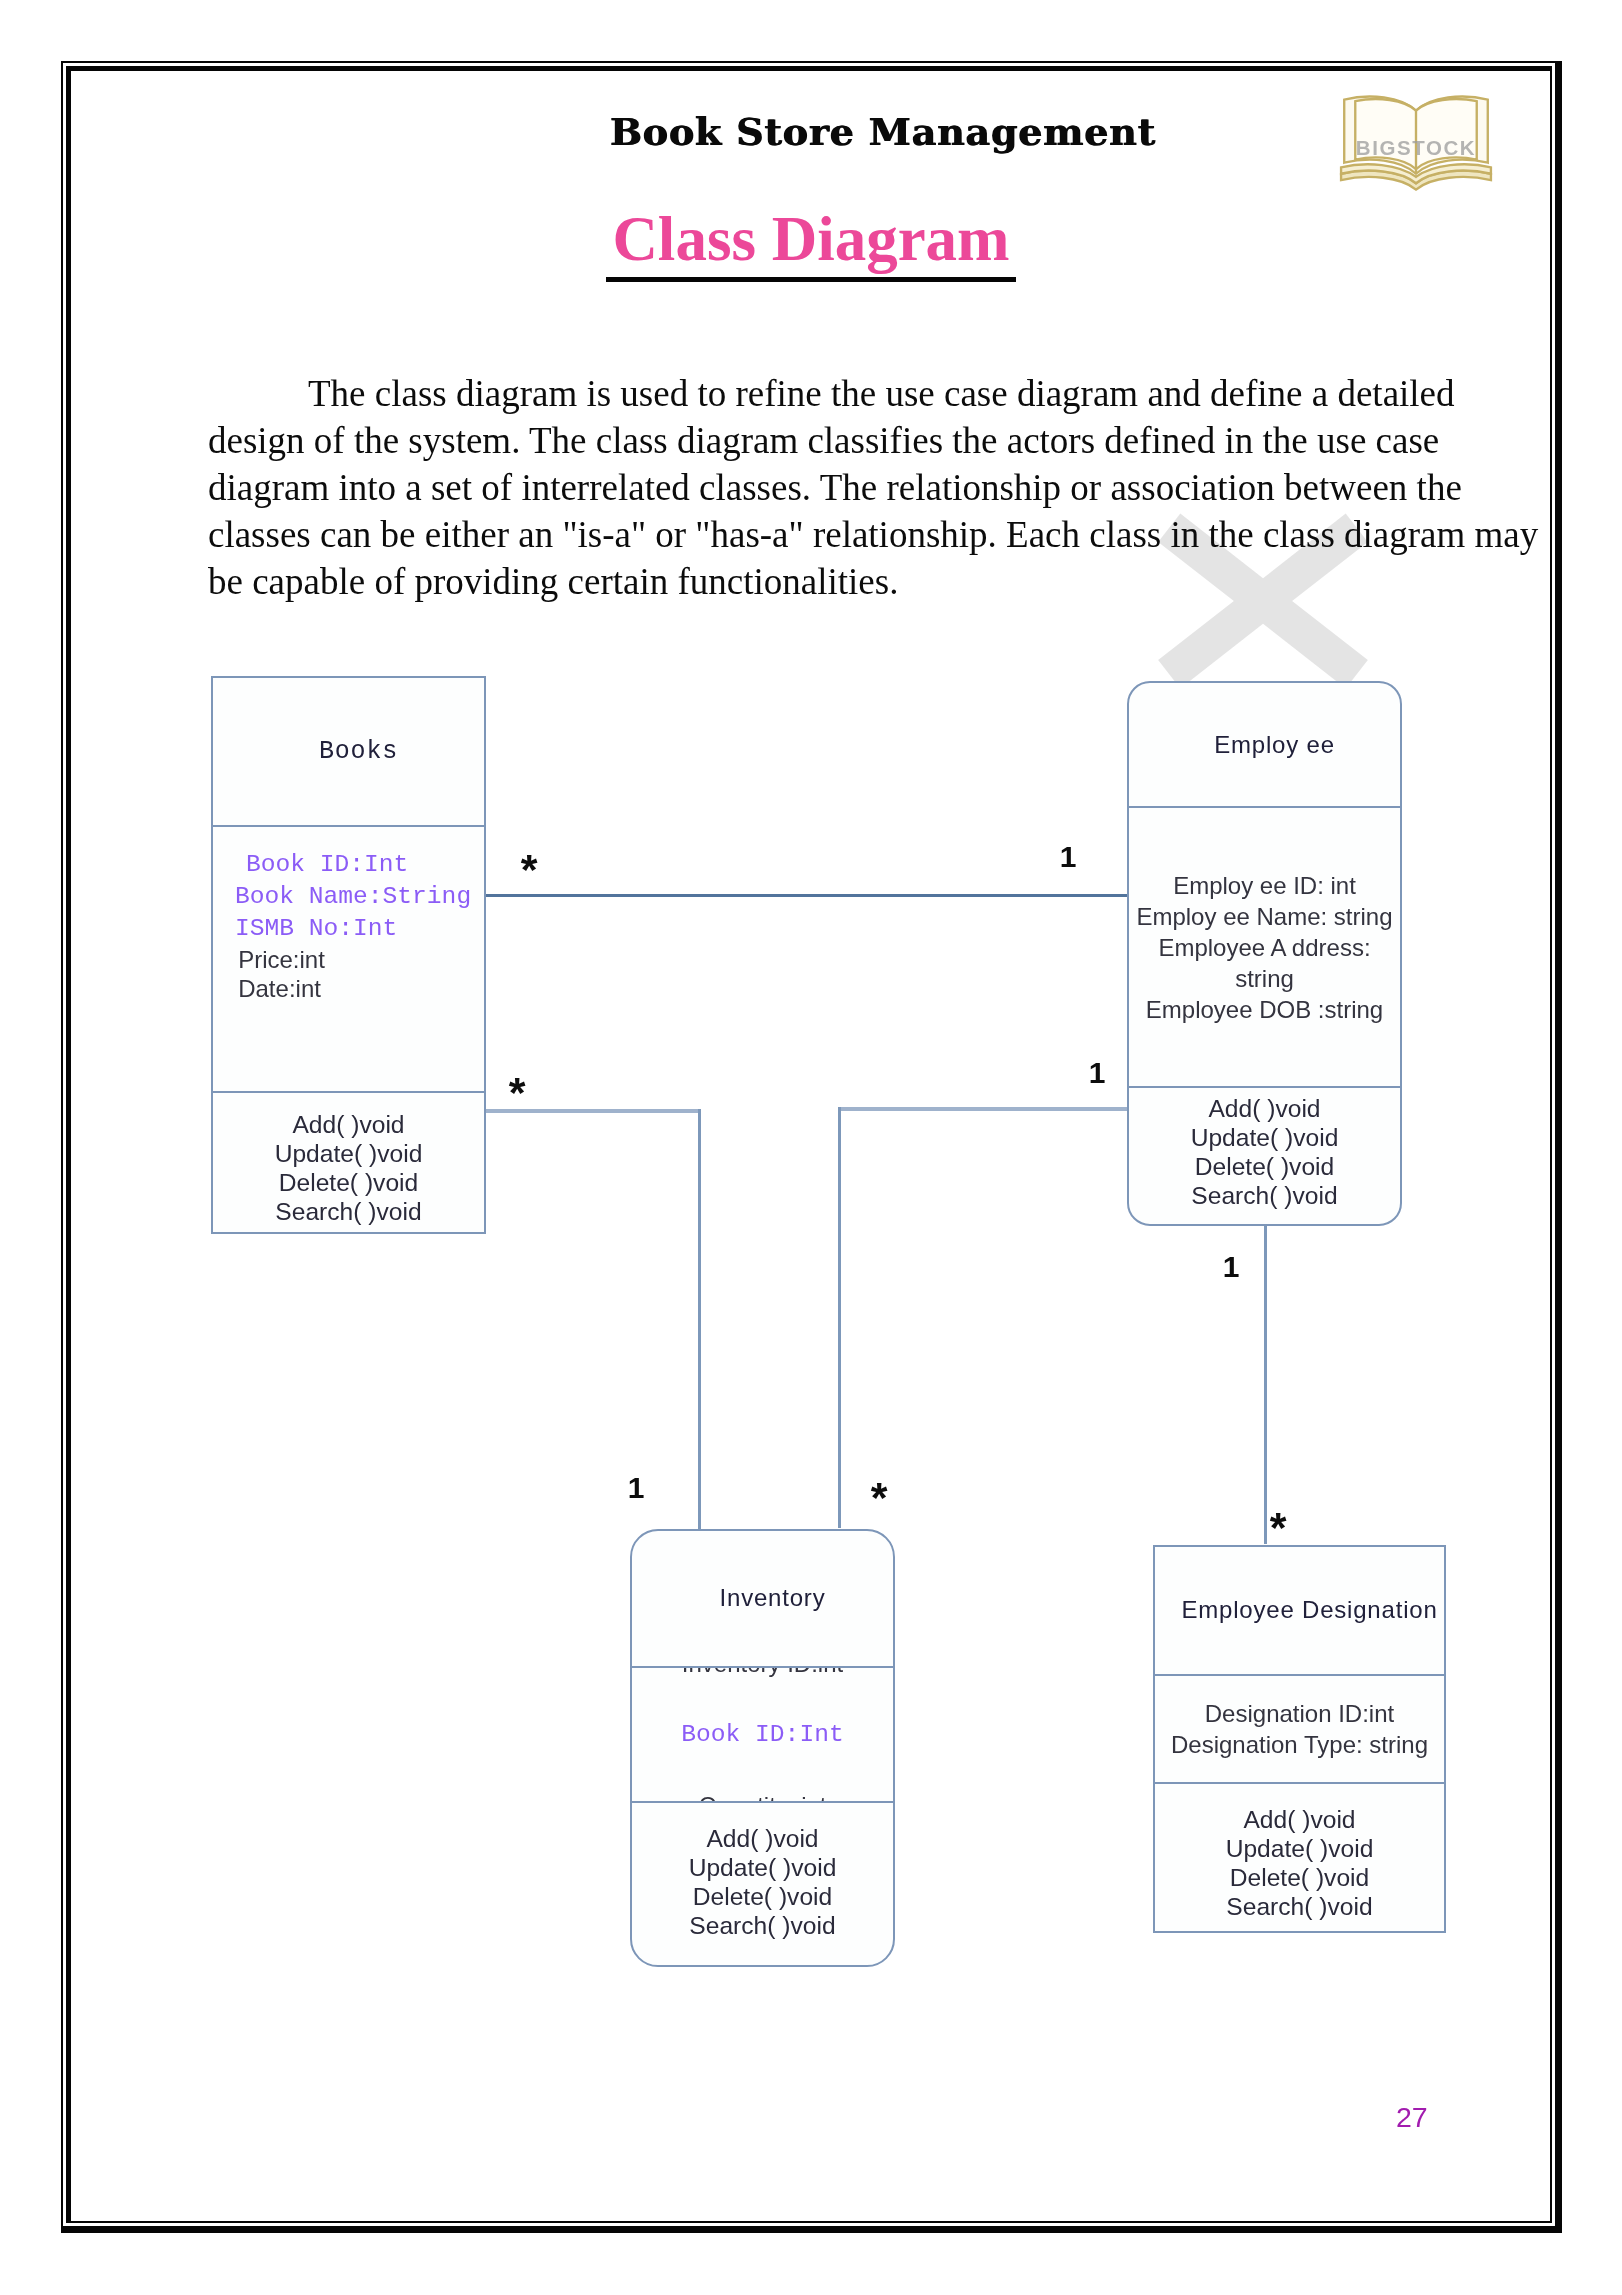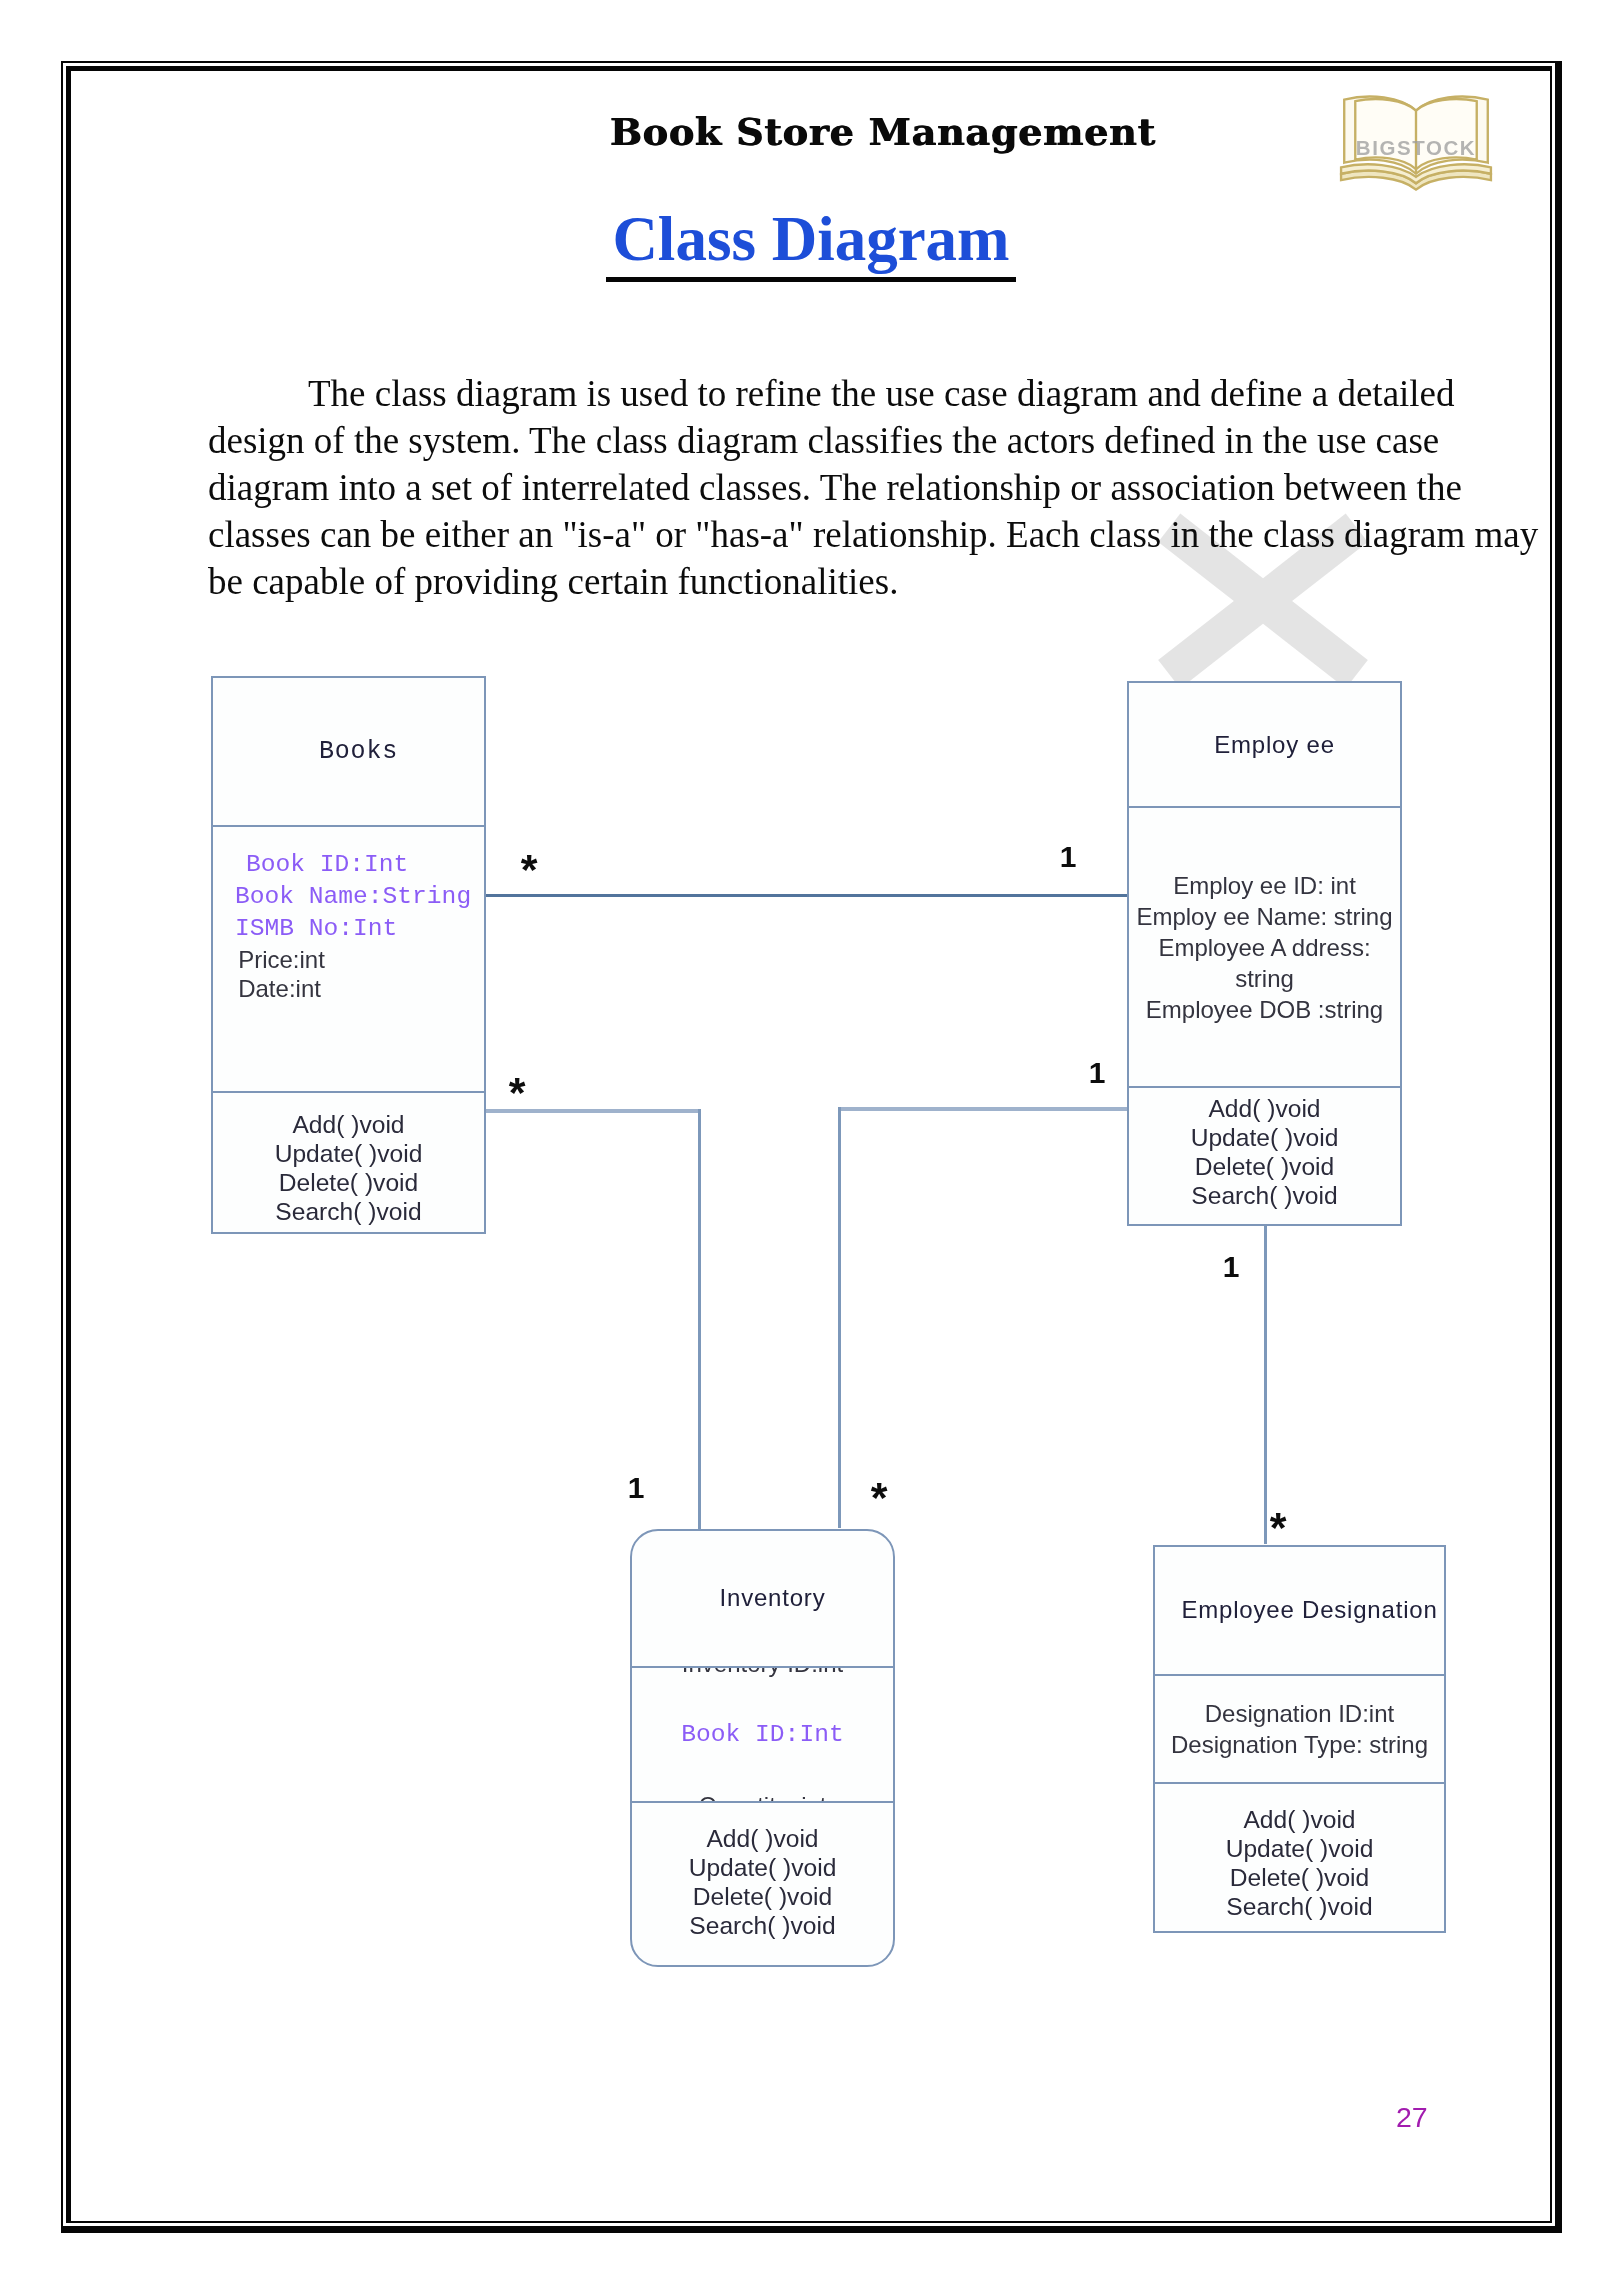--- a/index.html
+++ b/index.html
@@ -33,21 +33,21 @@
     letter-spacing:0.8px;color:#0a0a0a;
     text-shadow:1px 0 0 #0a0a0a;
     white-space:nowrap;
   }
   .page-title-wrap{
     position:absolute;left:0;top:204px;width:1622px;text-align:center;
   }
   .page-title{
     display:inline-block;
     font-family:"Liberation Serif", serif;
-    font-weight:bold;font-size:63px;line-height:70px;color:#1d4ed8;
+    font-weight:bold;font-size:63px;line-height:70px;color:#ec4899;
     border-bottom:5.5px solid #050505;
     padding:0 6.3px 3.2px 6.3px;
     white-space:nowrap;
   }
 
   
   .paragraph{
     position:absolute;left:208px;top:324px;width:1236px;
     font-family:"Liberation Serif", serif;
     font-size:37px;line-height:47px;color:#0c0c0c;margin-top:46px;
@@ -97,21 +97,21 @@
   
   .box-books{left:211px;top:676px;width:275px;height:558px;}
   .box-books .c-title{height:148px;font-family:"Liberation Mono", monospace;font-size:25px;}
   .box-books .c-attrs{height:268px;padding-top:22px;text-align:left;padding-left:22px;}
   .box-books .attr.mono{line-height:32px;}
   .box-books .attr.i1{padding-left:11px;}
   .box-books .attr.sans{line-height:29px;padding-left:3.2px;}
   .box-books .c-methods{height:142px;padding-top:17.4px;}
 
   
-  .box-employee{left:1127px;top:681px;width:275px;height:545px;}
+  .box-employee{left:1127px;top:681px;width:275px;height:545px;border-radius:23px;}
   .box-employee .c-title{height:124px;}
   .box-employee .c-attrs{height:282px;}
   .box-employee .c-methods{height:139px;padding-top:6.3px;}
 
   
   .box-inventory{left:630px;top:1529px;width:265px;height:438px;border-radius:28px;}
   .box-inventory .c-title{height:136px;}
   .box-inventory .c-attrs{height:137px;gap:40px;}
   .box-inventory .c-methods{height:165px;padding-top:20.6px;}
 

